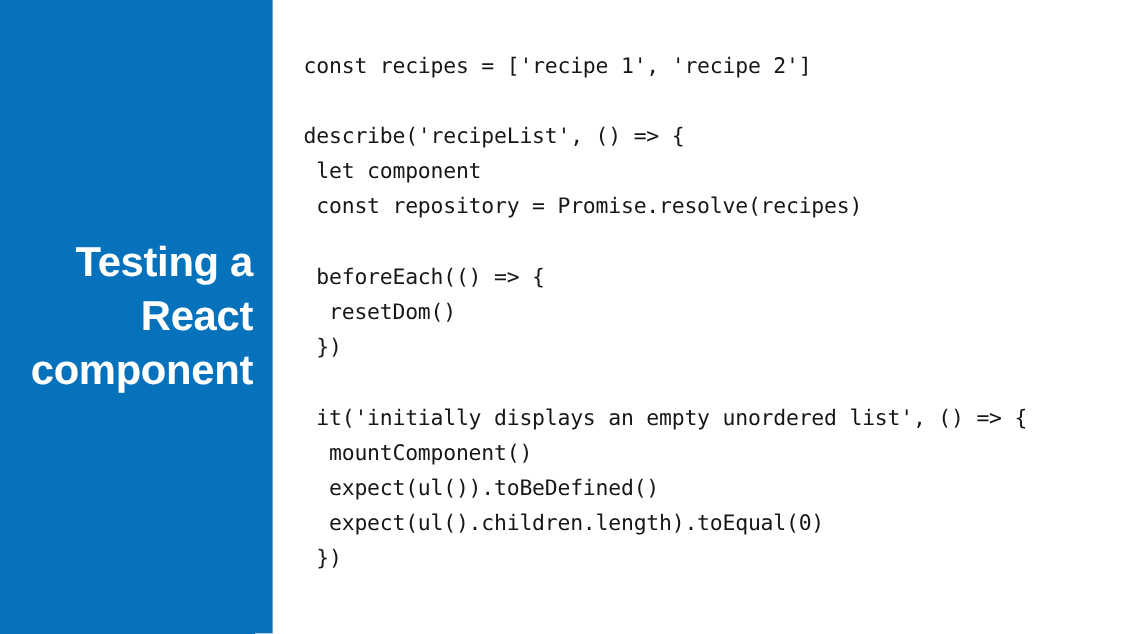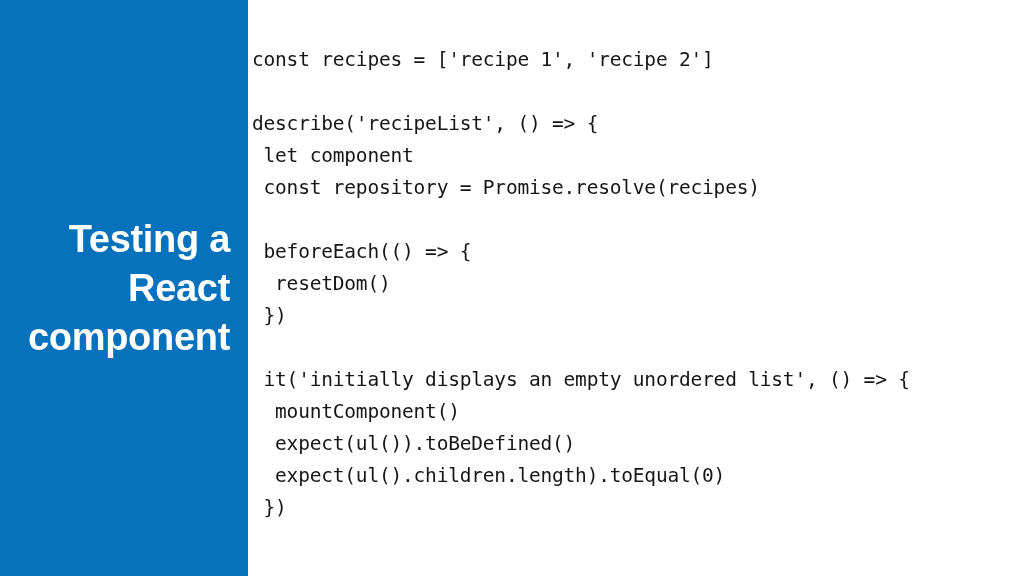--- a/index.html
+++ b/index.html
@@ -43,21 +43,21 @@
     text-align: right;
     letter-spacing: -0.3px;
     white-space: pre-line;
     margin: 0;
   }
   .code-panel {
     flex: 1 1 auto;
     height: 576px;
     background: #ffffff;
     box-sizing: border-box;
-    padding: 44px 0 0 4px;
+    padding: 44px 0 0 28px;
     position: relative;
   }
   .code-block {
     margin: 0;
     padding: 0;
     color: #161616;
     font-family: "DejaVu Serif", "Liberation Serif", serif;
     font-size: 19.5px;
     line-height: 32px;
     white-space: pre;

